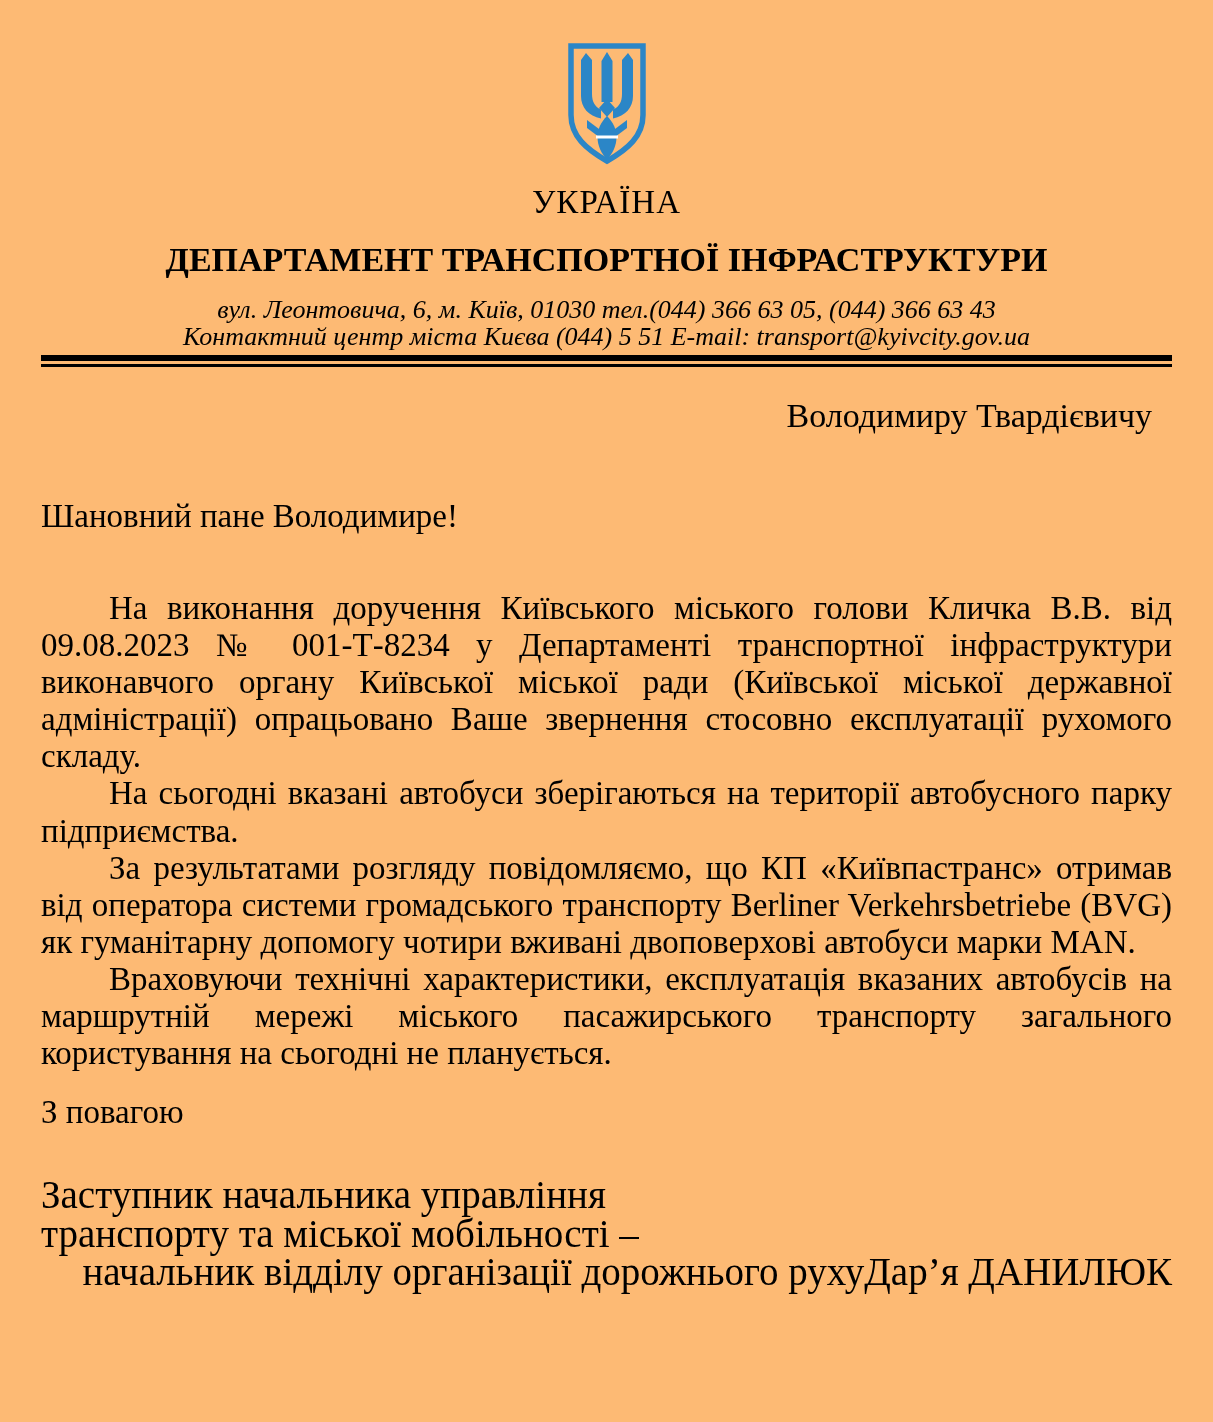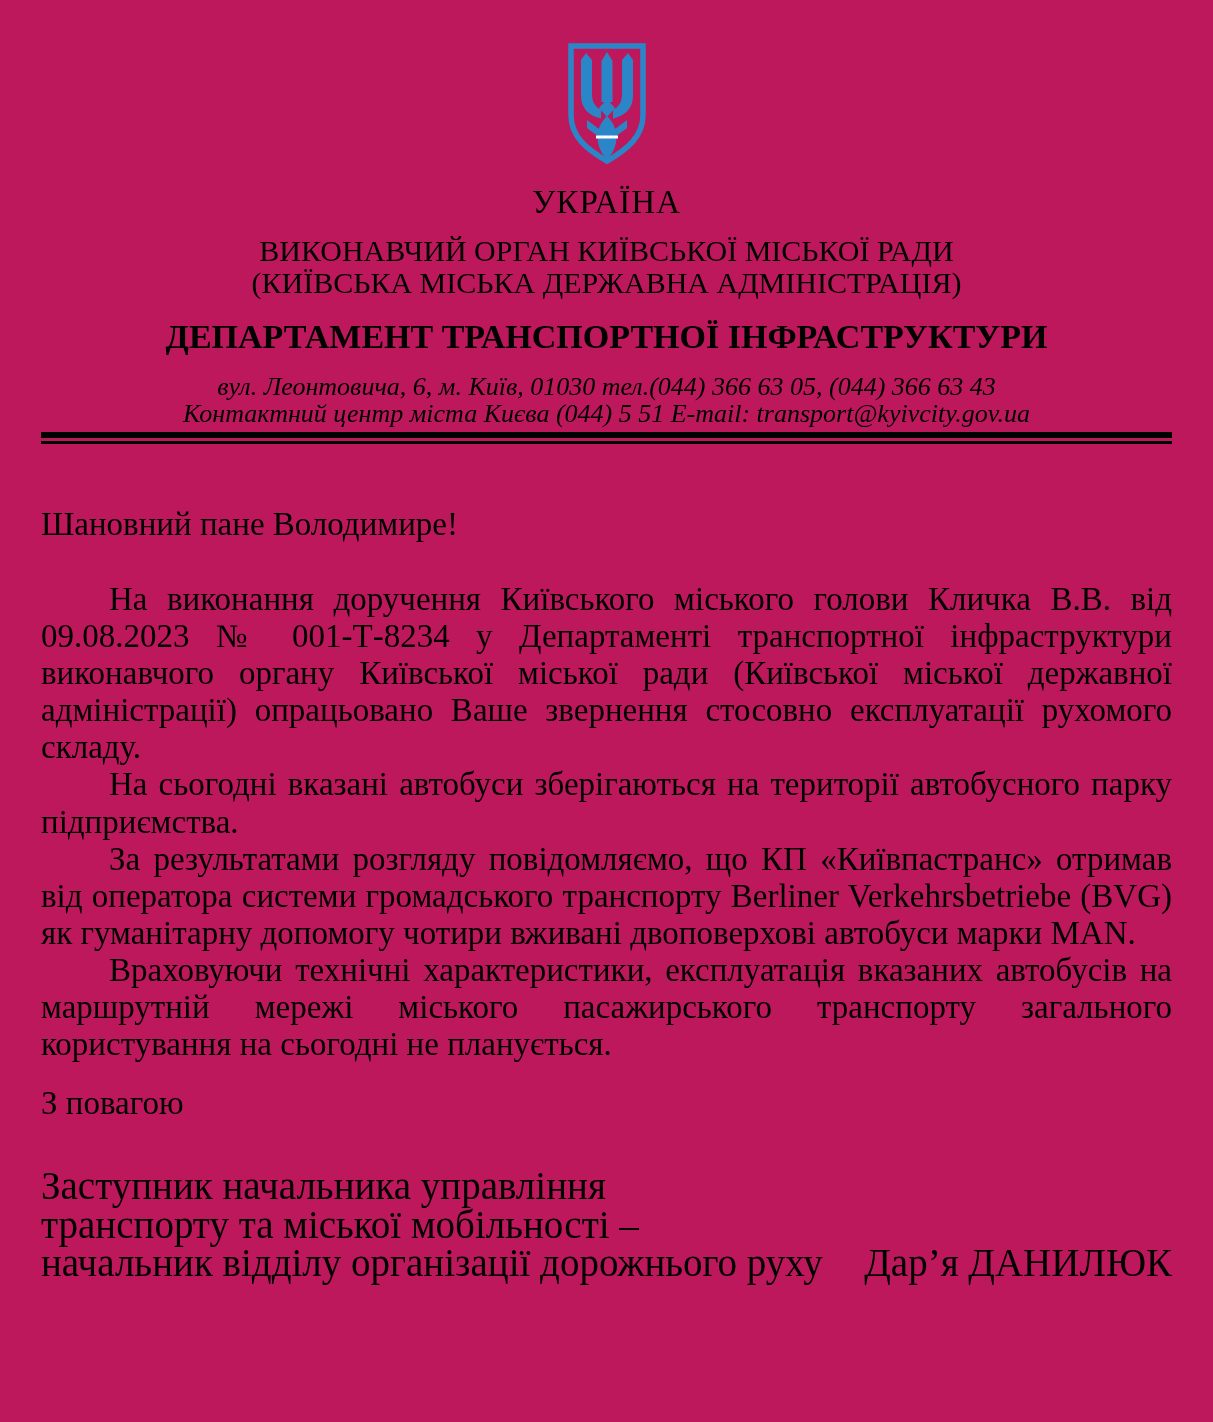--- a/index.html
+++ b/index.html
@@ -1,39 +1,39 @@
 <!DOCTYPE html>
 <html lang="uk"><head>
 <meta charset="utf-8">
 <style>
   html,body{margin:0;padding:0;background:#ffffff;}
   .page{
     position:relative;
     width:1213px;height:1422px;
     box-sizing:border-box;
     padding:0 41px;
-    background:#be185d;
+    background:#fdba74;
     color:#000;
     font-family:"Liberation Serif", serif;
     overflow:hidden;
   }
   .letterhead{text-align:center;}
   .emblem{display:block;margin:42px auto 0 auto;width:84px;height:124px;}
   .country{margin-top:16px;font-size:33px;line-height:40px;letter-spacing:1px;}
   .org{margin-top:13px;font-size:30px;line-height:32px;}
   .dept{margin-top:16px;font-size:34px;line-height:44px;font-weight:bold;}
   .contacts{margin-top:15px;font-style:italic;font-size:26px;line-height:26.5px;}
   .rule{margin-top:5px;height:3px;border-top:6px solid #000;border-bottom:3px solid #000;}
   .addressee{margin-top:29px;text-align:right;padding-right:20px;font-size:34px;line-height:40px;}
   .salutation{margin-top:60px;text-align:left;font-size:33px;line-height:40px;}
-  .body-text{margin-top:37px;font-size:33px;line-height:37.1px;text-align:justify;}
+  .body-text{margin-top:54px;font-size:33px;line-height:37.1px;text-align:justify;}
   .body-text p{margin:0;text-indent:68px;}
   .closing{margin-top:22px;font-size:33px;line-height:37px;}
   .signature{margin-top:45px;font-size:39px;line-height:38.5px;}
-  .sig-row{display:flex;justify-content:space-between;align-items:baseline;}
+  .sig-row{display:flex;justify-content:flex-end;align-items:baseline;}
 </style>
 </head>
 <body>
 
 <div class="page">
 
   <header class="letterhead">
     <svg class="emblem" viewBox="0 0 84 124" xmlns="http://www.w3.org/2000/svg" aria-hidden="true">
       <path d="M6,4 H78 V73 C78,94 63,107 42,119 C21,107 6,94 6,73 Z" fill="none" stroke="#2b86c7" stroke-width="5.5"></path>
       <g fill="#2b86c7">
@@ -43,35 +43,32 @@
         <path d="M68,18 L63,11 L57,18 L57,52 C57,60 54,65 48,67.5 L48,76.5 C60.5,74 68,65.5 68,54 Z"></path>
         <path d="M22,78 L38,90 L38,98 L22,86 Z"></path>
         <path d="M62,78 L46,90 L46,98 L62,86 Z"></path>
         <path d="M42,74 C36,80 32.5,87 32.5,95 C32.5,104 36.5,112 42,117 C47.5,112 51.5,104 51.5,95 C51.5,87 48,80 42,74 Z"></path>
       </g>
       <rect x="31" y="93.5" width="22" height="3" fill="#ffffff"></rect>
     </svg>
 
     <div class="country">УКРАЇНА</div>
 
-    <div class="org">
-      <div>ВИКОНАВЧИЙ ОРГАН КИЇВСЬКОЇ МІСЬКОЇ РАДИ</div>
-      <div>(КИЇВСЬКА МІСЬКА ДЕРЖАВНА АДМІНІСТРАЦІЯ)</div>
-    </div>
 
     <div class="dept">ДЕПАРТАМЕНТ ТРАНСПОРТНОЇ ІНФРАСТРУКТУРИ</div>
 
     <div class="contacts">
       <div>вул. Леонтовича, 6, м. Київ, 01030 тел.(044) 366 63 05, (044) 366 63 43</div>
       <div>Контактний центр міста Києва (044) 5 51  E-mail: transport@kyivcity.gov.ua</div>
     </div>
 
     <div class="rule"></div>
   </header>
 
+  <div class="addressee">Володимиру Твардієвичу</div>
 
   <div class="salutation">Шановний пане Володимире!</div>
 
   <div class="body-text">
     <p>На виконання доручення Київського міського голови Кличка В.В. від 09.08.2023 № 001-Т-8234 у Департаменті транспортної інфраструктури виконавчого органу Київської міської ради (Київської міської державної адміністрації) опрацьовано Ваше звернення стосовно експлуатації рухомого складу.</p>
     <p>На сьогодні вказані автобуси зберігаються на території автобусного парку підприємства.</p>
     <p>За результатами розгляду повідомляємо, що КП «Київпастранс» отримав від оператора системи громадського транспорту Berliner Verkehrsbetriebe (BVG) як гуманітарну допомогу чотири вживані двоповерхові автобуси марки MAN.</p>
     <p>Враховуючи технічні характеристики, експлуатація вказаних автобусів на маршрутній мережі міського пасажирського транспорту загального користування на сьогодні не планується.</p>
   </div>
 

